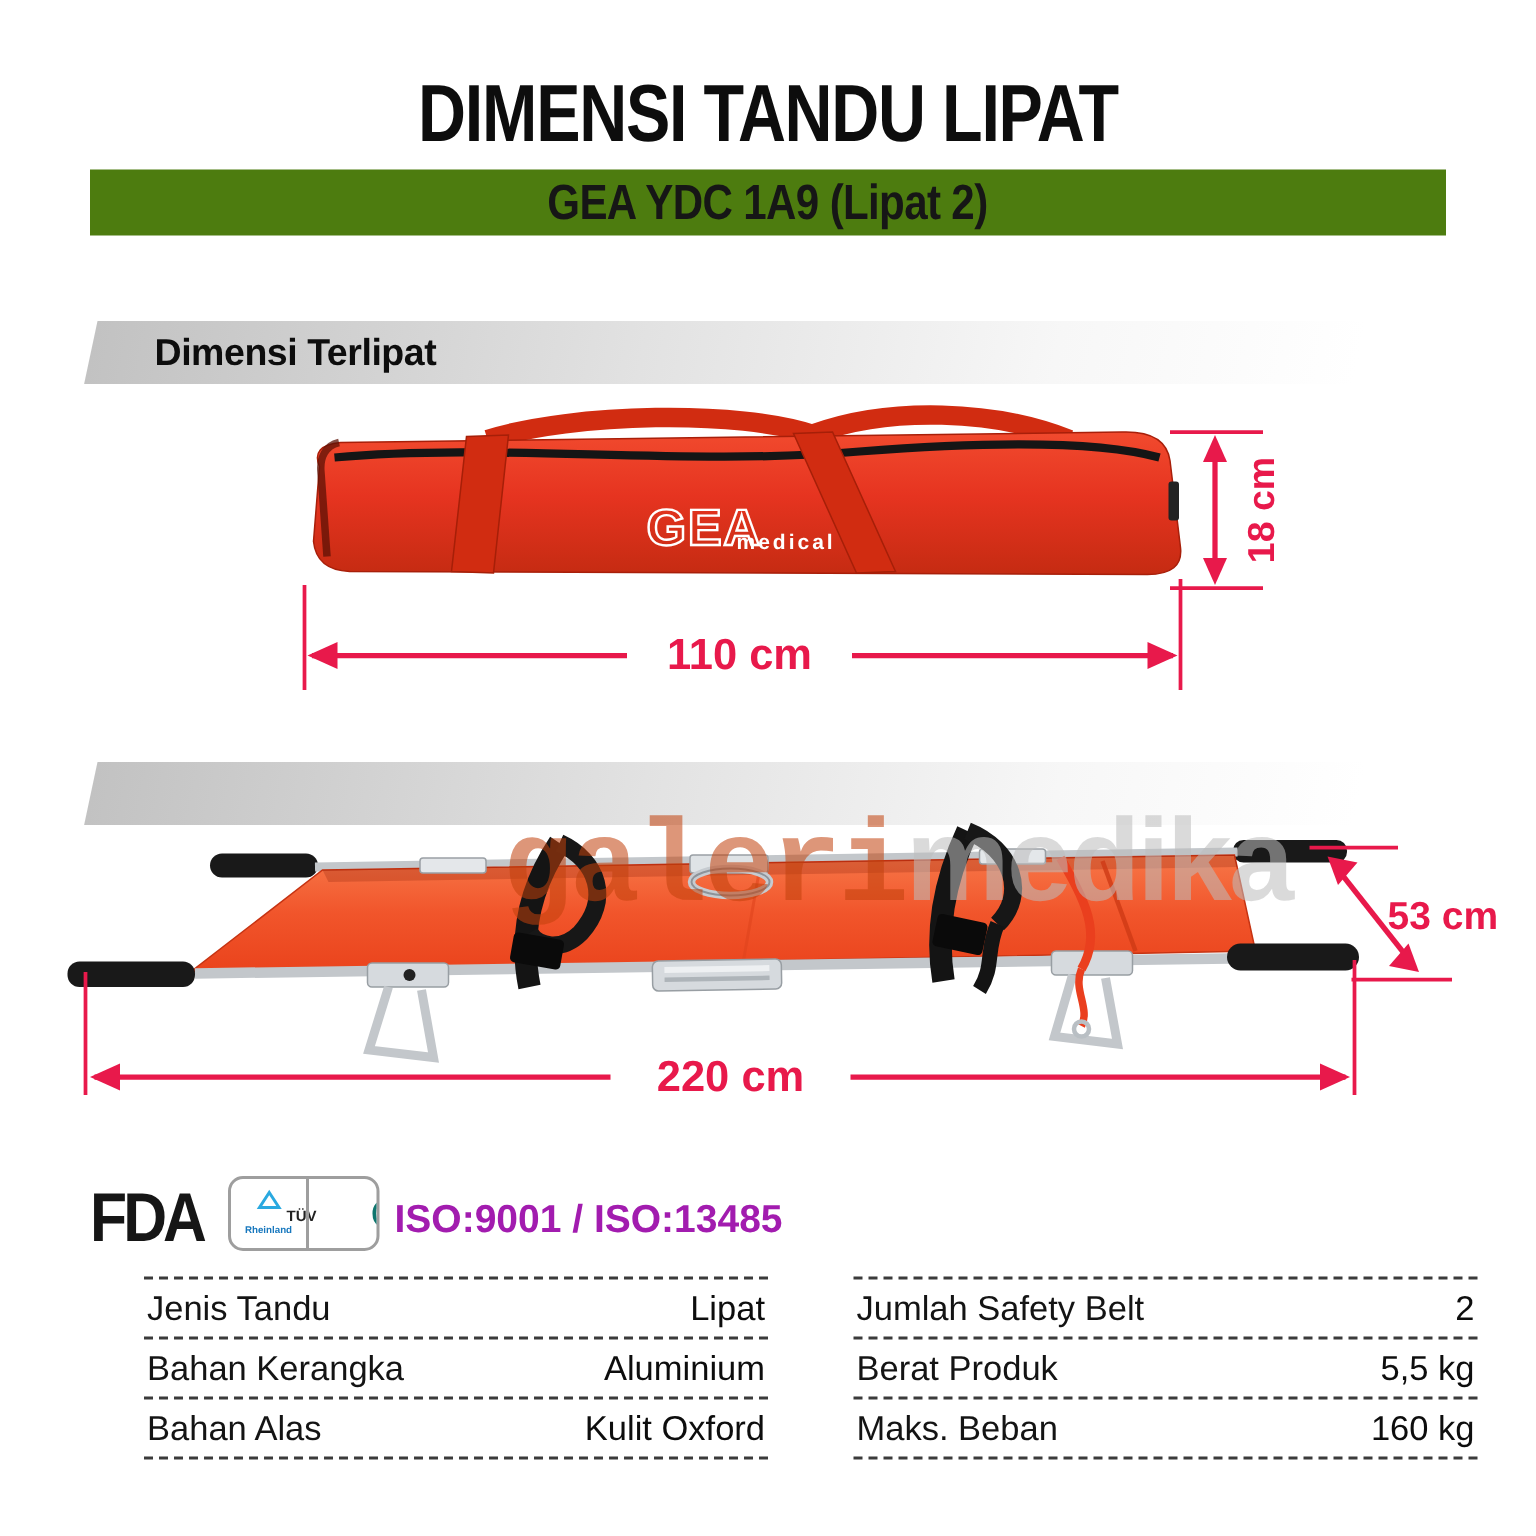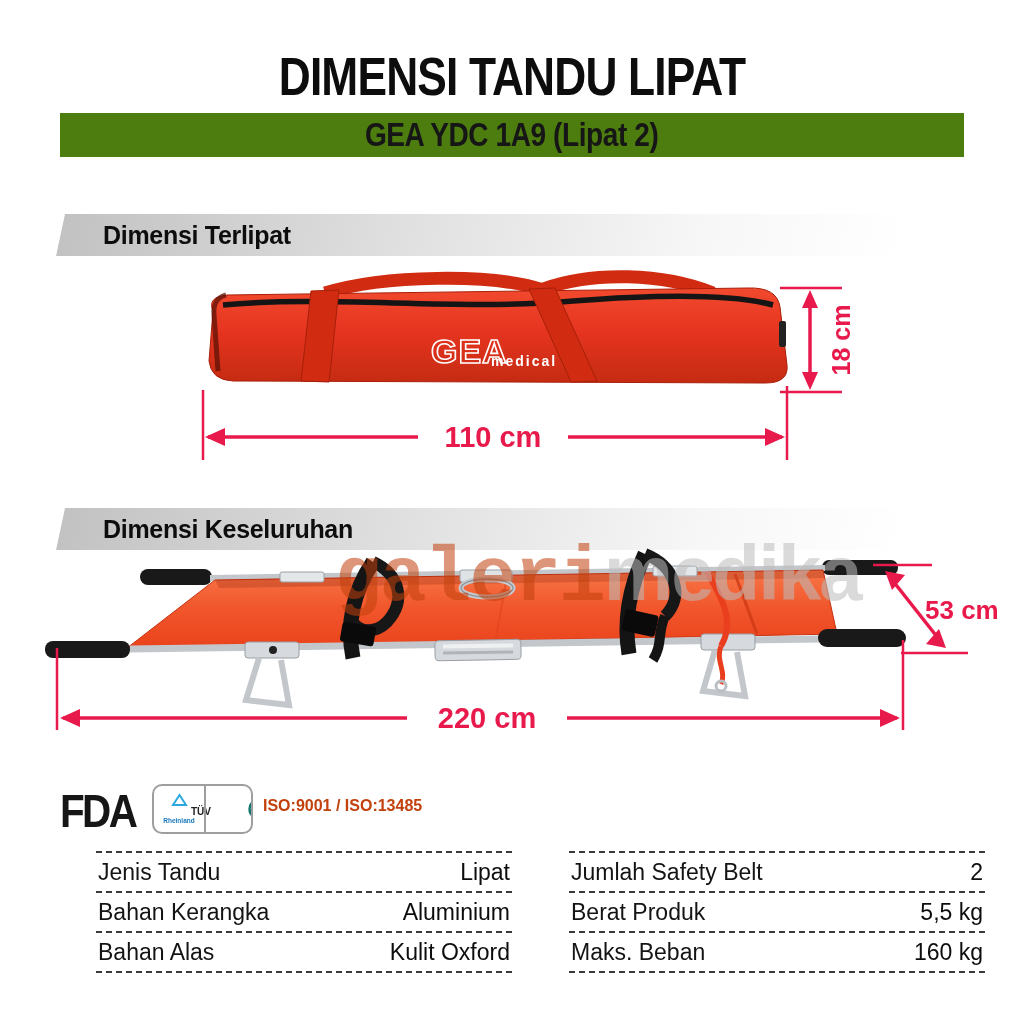--- a/index.html
+++ b/index.html
@@ -46,21 +46,21 @@
   .cert-row{position:absolute;left:60px;top:782px;height:54px;}
   .fda-logo{position:absolute;left:0;top:2px;font-size:46px;font-weight:900;letter-spacing:-3px;
             transform:scaleX(.88);transform-origin:left center;color:#161616;}
   .tuv-ce-box{position:absolute;left:92px;top:2px;width:97px;height:46px;border:2.5px solid #9e9e9e;
               border-radius:10px;display:flex;overflow:hidden;background:#fff;}
   .tuv-cell{width:50px;display:flex;flex-direction:column;align-items:center;justify-content:center;line-height:1;}
   .tuv-name{font-size:10px;font-weight:800;color:#222;margin-top:1px;margin-left:44px;}
   .tuv-region{font-size:6.5px;font-weight:700;color:#1878be;margin-top:1px;}
   .ce-cell{flex:1;border-left:2px solid #9e9e9e;display:flex;align-items:center;justify-content:center;
            font-size:26px;font-weight:400;letter-spacing:2px;color:#0f766e;padding-left:41px;}
-  .iso-text{position:absolute;left:203px;top:15px;font-size:16px;font-weight:700;color:#c2410c;white-space:nowrap;}
+  .iso-text{position:absolute;left:203px;top:15px;font-size:26px;font-weight:700;color:#a21caf;white-space:nowrap;}
 
   
   .spec-table{position:absolute;top:851px;width:450px;}
   #spec-left{left:62px;}
   #spec-right{left:535px;}
   .spec-row{height:40px;box-sizing:border-box;border-top:2px dashed #3b3b3b;
             display:flex;align-items:center;justify-content:space-between;padding:0 2px;margin-left:34px;}
   .spec-table .spec-row:last-child{border-bottom:2px dashed #3b3b3b;height:42px;}
   .spec-label{font-size:23px;color:#141414;}
   .spec-value{font-size:23px;font-weight:400;color:#0d0d0d;}
@@ -120,21 +120,20 @@
       <line x1="620" y1="18" x2="620" y2="102" stroke-width="3.5"></line>
     </g>
     <polygon points="620,10 612,28 628,28" fill="#e8194b"></polygon>
     <polygon points="620,110 612,92 628,92" fill="#e8194b"></polygon>
   </svg>
   <div class="dim-text" id="dim-110">110 cm</div>
   <div class="dim-text" id="dim-18">18 cm</div>
 
   <div class="section-bar" id="bar-overall">
     <div class="bar-bg"></div>
-    <div class="bar-label">Dimensi Keseluruhan</div>
   </div>
 
   <div class="watermark"><span class="wm-blue">galeri</span><span class="wm-gray">medika</span></div>
 
   <svg id="stretcher-art" viewBox="0 0 985 190">
     <defs>
       <linearGradient id="fabG" x1="0" y1="0" x2="0" y2="1">
         <stop offset="0" stop-color="#f77748"></stop>
           <stop offset="0.5" stop-color="#f1552b"></stop>
           <stop offset="1" stop-color="#ea431c"></stop>

